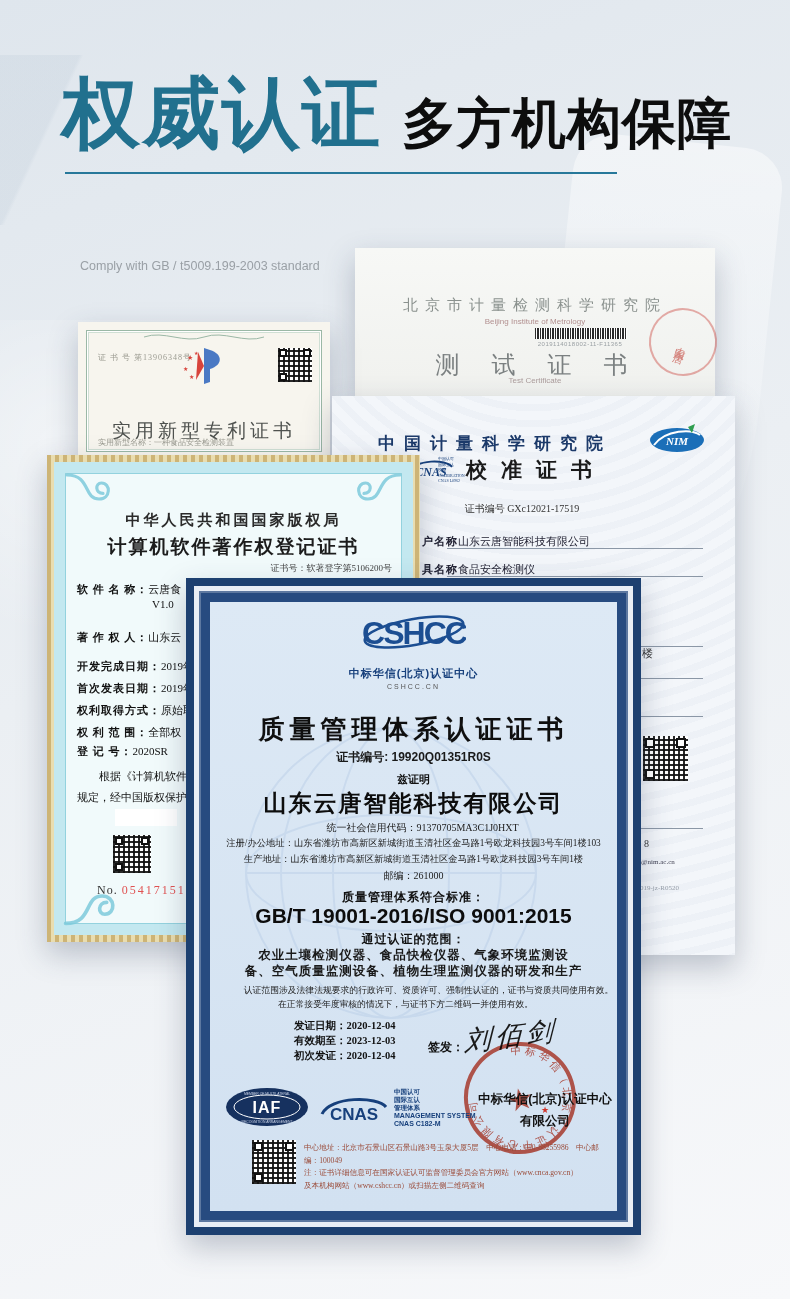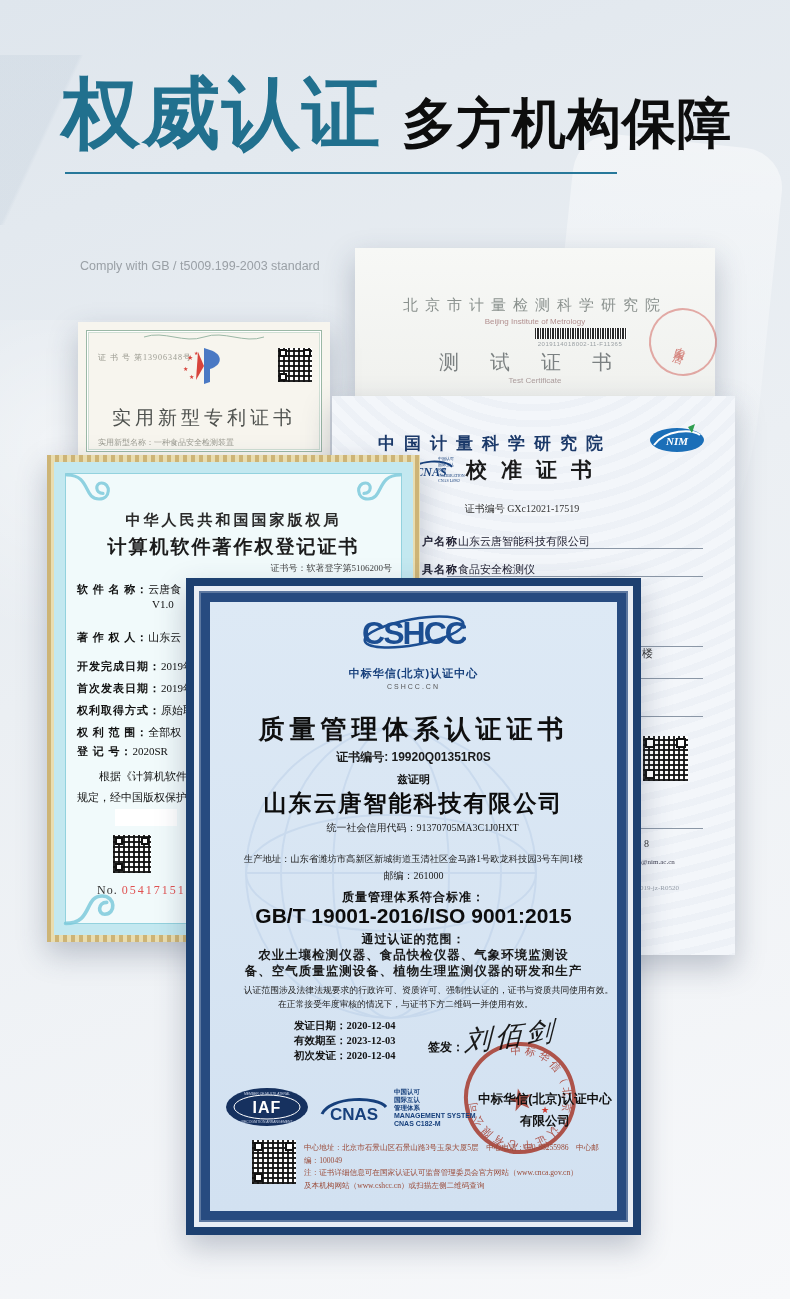--- a/index.html
+++ b/index.html
@@ -32,39 +32,39 @@
   .cert{position:absolute;box-shadow:0 12px 28px rgba(45,62,90,.28);}
 
   
   #cert-test{left:355px;top:248px;width:360px;height:150px;z-index:1;
     background:linear-gradient(180deg,#f7f8f6,#f0f1ee);}
   .t-org{left:25px;top:48px;width:310px;font-size:15px;letter-spacing:7px;color:#8a918e;}
   .t-org-en{left:25px;top:69px;width:310px;font-size:8px;color:#b29090;}
   .t-barcode{left:180px;top:80px;width:92px;height:11px;background:#fff;}
   .barcode{background-image:repeating-linear-gradient(90deg,#2a2a2a 0 1px,transparent 1px 2px,#2a2a2a 2px 4px,transparent 4px 5px);}
   .t-barnum{left:150px;top:93px;width:150px;font-size:6px;color:#9aa0a4;letter-spacing:.5px;}
-  .t-title{left:22px;top:101px;width:310px;font-size:20px;letter-spacing:13px;color:#7b8081;}
+  .t-title{left:28px;top:101px;width:310px;font-size:24px;letter-spacing:13px;color:#7b8081;}
   .t-title-en{left:25px;top:128px;width:310px;font-size:8px;color:#ab9c9c;}
   .t-seal{left:294px;top:60px;width:64px;height:64px;border:2px solid rgba(205,80,72,.7);border-radius:50%;
     transform:rotate(18deg);opacity:.65;display:flex;align-items:center;justify-content:center;}
   .t-seal span{writing-mode:vertical-rl;font-size:11px;color:#c54b42;letter-spacing:2px;}
 
   
   #cert-patent{left:78px;top:322px;width:252px;height:138px;background:#f7f5ee;z-index:2;}
   .p-frame{position:absolute;inset:8px;border:1px solid #9bb8a6;box-shadow:inset 0 0 0 1px #fff,inset 0 0 0 2px #cfdfd4;}
   .p-flourish{left:66px;top:10px;}
   .p-no{left:20px;top:30px;font-size:8px;color:#9a9a90;letter-spacing:1px;}
   .p-qr{right:18px;top:26px;width:34px;height:34px;}
   .qr{background-color:#fff;background-image:
     repeating-linear-gradient(0deg,rgba(17,17,17,.9) 0 2px,transparent 2px 5px),
     repeating-linear-gradient(90deg,rgba(17,17,17,.9) 0 2px,transparent 2px 5px);}
   .qr i{position:absolute;width:22%;height:22%;border:2px solid #111;background:#fff;box-sizing:border-box;}
   .qr i:nth-child(1){top:4%;left:4%}.qr i:nth-child(2){top:4%;right:4%}.qr i:nth-child(3){bottom:4%;left:4%}
   .p-logo{left:104px;top:24px;}
-  .p-title{left:0;right:0;top:83px;font-size:19px;color:#4f524f;letter-spacing:4px;}
+  .p-title{left:0;right:0;top:96px;font-size:19px;color:#4f524f;letter-spacing:4px;}
   .p-sub{left:20px;top:115px;font-size:8px;color:#9a9a90;}
 
   
   #cert-calibration{left:332px;top:396px;width:403px;height:559px;z-index:3;
     background:#f3f6fa;
     background-image:repeating-radial-gradient(circle at 50% -30%,rgba(60,90,140,.03) 0 7px,transparent 7px 16px);}
   .c-org{left:46px;top:36px;font-size:17px;font-weight:bold;color:#1c3a6a;letter-spacing:9px;}
   .c-nim{left:316px;top:28px;}
   .c-cnas{left:76px;top:60px;}
   .c-cnas-lines{left:106px;top:60px;width:34px;font-size:4px;color:#17407c;line-height:5.5px;}
@@ -297,20 +297,21 @@
       </svg>
       <div class="q-issuer-cn">中标华信(北京)认证中心</div>
       <div class="q-url">CSHCC.CN</div>
     </div>
 
     <div class="abs q-title ctr serif">质量管理体系认证证书</div>
     <div class="abs q-certno ctr">证书编号: 19920Q01351R0S</div>
     <div class="abs q-declare ctr serif">兹证明</div>
     <div class="abs q-company ctr serif">山东云唐智能科技有限公司</div>
     <div class="abs q-credit ctr serif">统一社会信用代码：91370705MA3C1J0HXT</div>
+    <div class="abs q-reg ctr serif">注册/办公地址：山东省潍坊市高新区新城街道玉清社区金马路1号欧龙科技园3号车间1楼103</div>
     <div class="abs q-prod ctr serif">生产地址：山东省潍坊市高新区新城街道玉清社区金马路1号欧龙科技园3号车间1楼</div>
     <div class="abs q-post ctr serif">邮编：261000</div>
     <div class="abs q-stdlabel ctr serif">质量管理体系符合标准：</div>
     <div class="abs q-standard ctr">GB/T 19001-2016/ISO 9001:2015</div>
     <div class="abs q-scopelabel ctr serif">通过认证的范围：</div>
     <div class="abs q-scope1 ctr serif">农业土壤检测仪器、食品快检仪器、气象环境监测设</div>
     <div class="abs q-scope2 ctr serif">备、空气质量监测设备、植物生理监测仪器的研发和生产</div>
     <div class="abs q-note1 ctr serif">认证范围涉及法律法规要求的行政许可、资质许可、强制性认证的，证书与资质共同使用有效。</div>
     <div class="abs q-note2 ctr serif">在正常接受年度审核的情况下，与证书下方二维码一并使用有效。</div>
 

